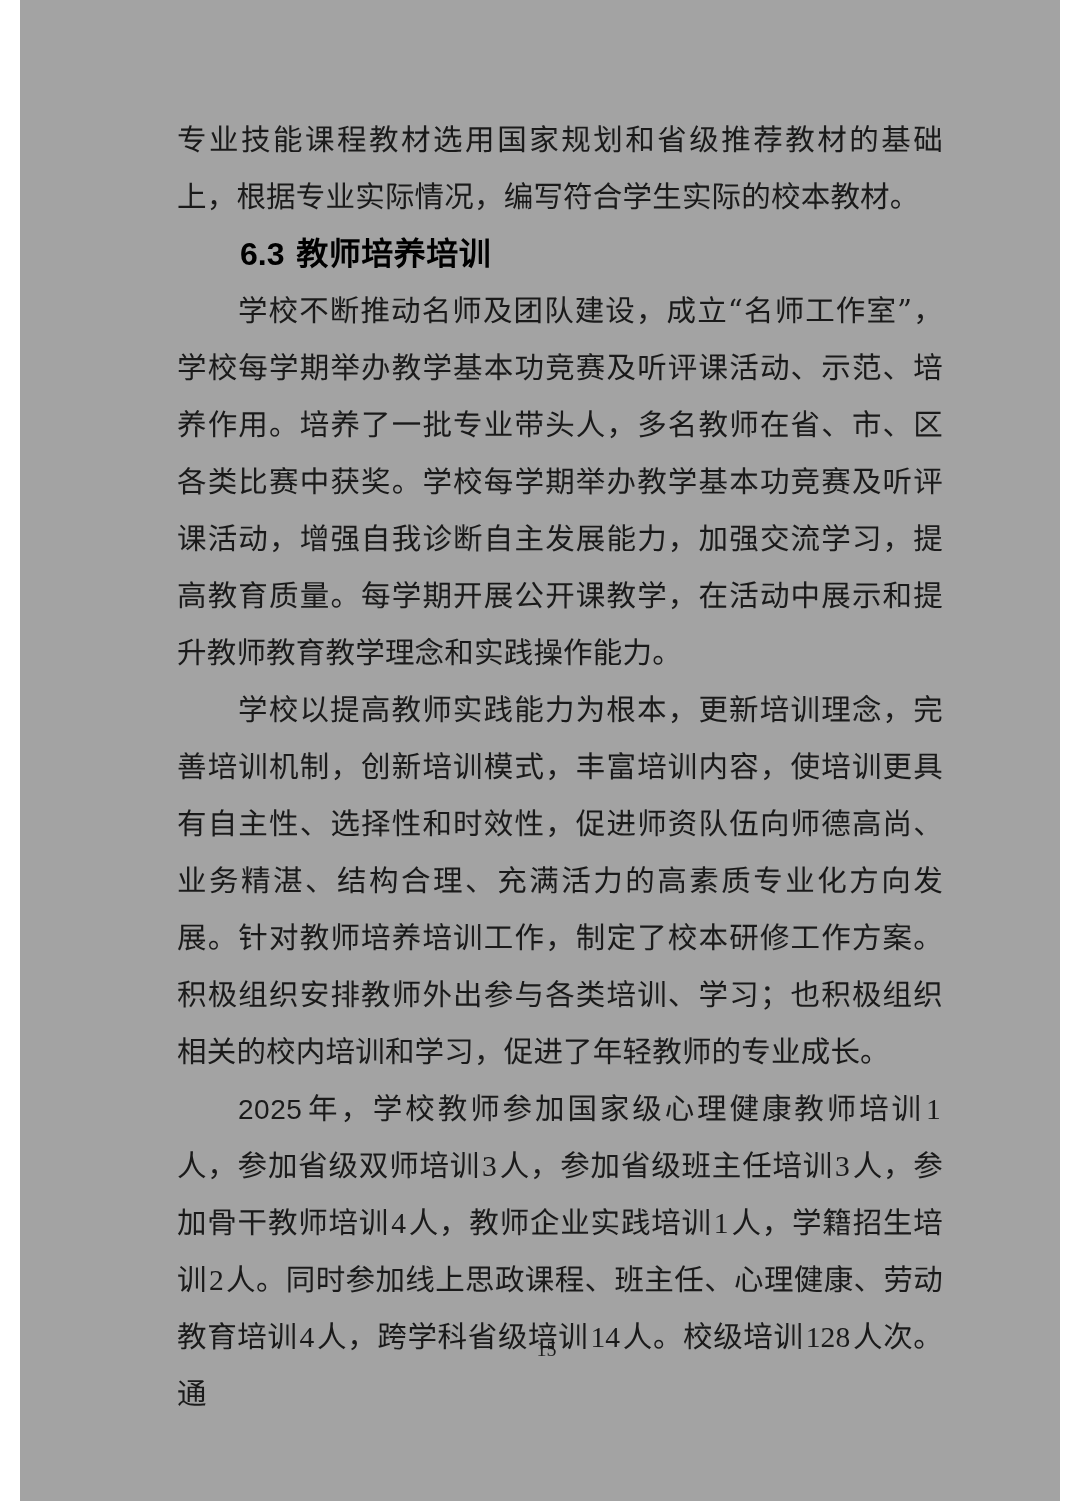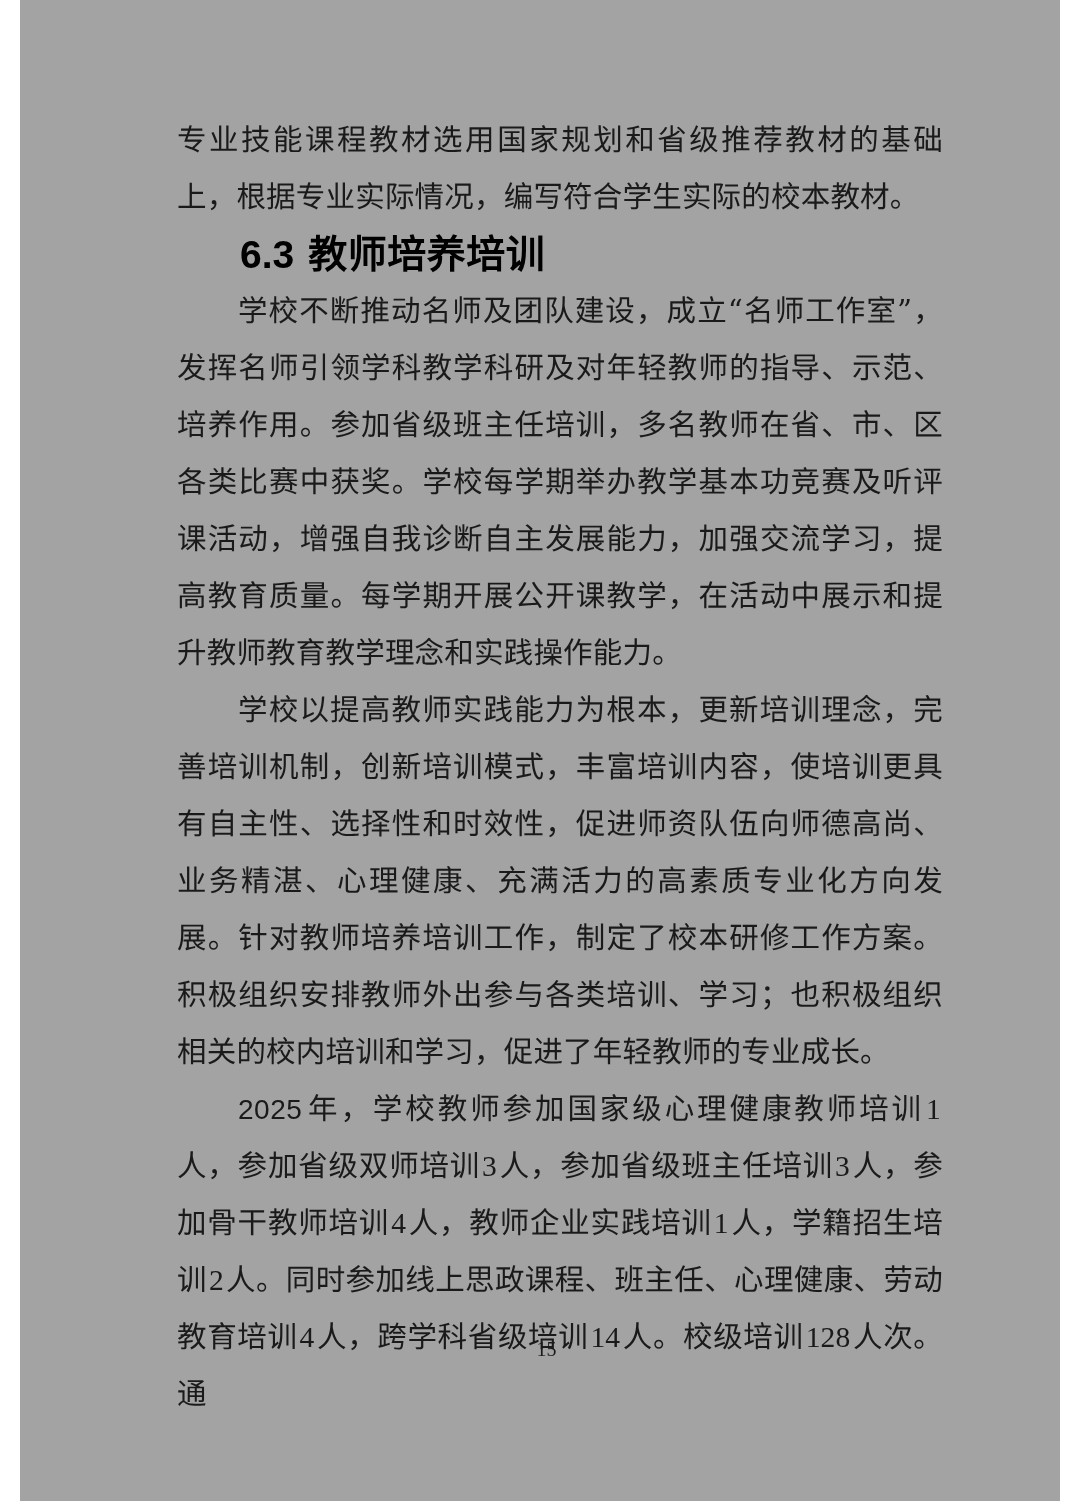--- a/index.html
+++ b/index.html
@@ -40,21 +40,21 @@
     -webkit-font-feature-settings: normal;
   }
 
   .para.indent {
     text-indent: 61px;
   }
 
   
   .heading {
     font-family: "DejaVu Sans", "Liberation Sans", sans-serif;
-    font-size: 39px;
+    font-size: 32px;
     font-weight: bold;
     line-height: 57px;
     color: #000000;
     margin: 0;
     text-indent: 63px;
     letter-spacing: 0.5px;
   }
 
   .heading .num {
     font-family: "Liberation Sans", "DejaVu Sans", sans-serif;
@@ -93,23 +93,23 @@
 <div class="page">
 
   <div class="text-column">
 
     <p class="para">专业技能课程教材选用国家规划和省级推荐教材的基础上，根据专业实际情况，编写符合学生实际的校本教材。</p>
 
     <h3 class="heading">
       <span class="num">6.3</span><span> </span><span>教师培养培训</span>
     </h3>
 
-    <p class="para indent">学校不断推动名师及团队建设，成立“名师工作室”，发挥名师引领学科教学科研及对年轻教师的指导、示范、培养作用。参加省级班主任培训，多名教师在省、市、区各类比赛中获奖。学校每学期举办教学基本功竞赛及听评课活动，增强自我诊断自主发展能力，加强交流学习，提高教育质量。每学期开展公开课教学，在活动中展示和提升教师教育教学理念和实践操作能力。</p>
+    <p class="para indent">学校不断推动名师及团队建设，成立“名师工作室”，学校每学期举办教学基本功竞赛及听评课活动、示范、培养作用。培养了一批专业带头人，多名教师在省、市、区各类比赛中获奖。学校每学期举办教学基本功竞赛及听评课活动，增强自我诊断自主发展能力，加强交流学习，提高教育质量。每学期开展公开课教学，在活动中展示和提升教师教育教学理念和实践操作能力。</p>
 
-    <p class="para indent">学校以提高教师实践能力为根本，更新培训理念，完善培训机制，创新培训模式，丰富培训内容，使培训更具有自主性、选择性和时效性，促进师资队伍向师德高尚、业务精湛、心理健康、充满活力的高素质专业化方向发展。针对教师培养培训工作，制定了校本研修工作方案。积极组织安排教师外出参与各类培训、学习；也积极组织相关的校内培训和学习，促进了年轻教师的专业成长。</p>
+    <p class="para indent">学校以提高教师实践能力为根本，更新培训理念，完善培训机制，创新培训模式，丰富培训内容，使培训更具有自主性、选择性和时效性，促进师资队伍向师德高尚、业务精湛、结构合理、充满活力的高素质专业化方向发展。针对教师培养培训工作，制定了校本研修工作方案。积极组织安排教师外出参与各类培训、学习；也积极组织相关的校内培训和学习，促进了年轻教师的专业成长。</p>
 
     <p class="para indent">
       <span class="num-lead">2025</span><span>年，学校教师参加国家级心理健康教师培训</span><span class="num-serif">1</span><span>人，参加省级双师培训</span><span class="num-serif">3</span><span>人，参加省级班主任培训</span><span class="num-serif">3</span><span>人，参加骨干教师培训</span><span class="num-serif">4</span><span>人，教师企业实践培训</span><span class="num-serif">1</span><span>人，学籍招生培训</span><span class="num-serif">2</span><span>人。同时参加线上思政课程、班主任、心理健康、劳动教育培训</span><span class="num-serif">4</span><span>人，跨学科省级培训</span><span class="num-serif">14</span><span>人。校级培训</span><span class="num-serif">128</span><span>人次。通</span>
     </p>
 
   </div>
 
   <div class="page-number">15</div>
 
 </div>

